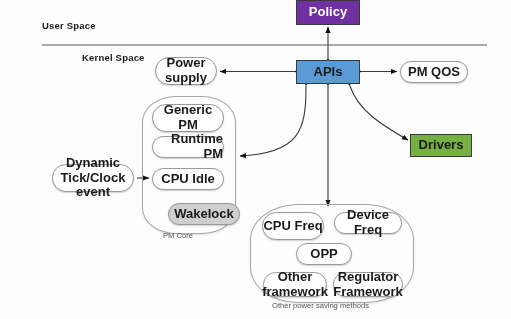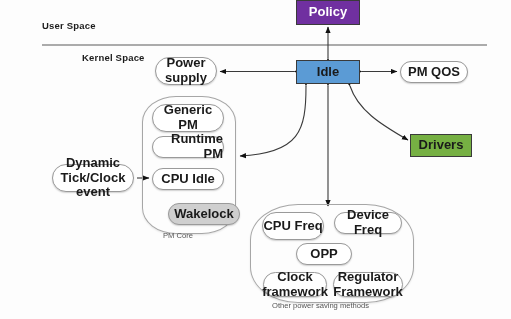--- a/index.html
+++ b/index.html
@@ -140,21 +140,21 @@
   <div class="space-label" id="kernel-space-label">Kernel Space</div>
 
   <div class="group-shape" id="group-pmcore"></div>
   <div class="group-caption" id="caption-pmcore">PM Core</div>
 
   <div class="group-shape" id="group-other"></div>
   <div class="group-caption" id="caption-other">Other power saving methods</div>
 
   <div class="node rect" id="node-policy">Policy</div>
 
-  <div class="node rect" id="node-apis">Idle</div>
+  <div class="node rect" id="node-apis">APIs</div>
 
   <div class="node pill" id="node-pmqos">PM QOS</div>
 
   <div class="node rect" id="node-drivers">Drivers</div>
 
   <div class="node pill" id="node-power-supply">Power supply</div>
 
   <div class="node pill" id="node-dyntick">Dynamic Tick/Clock event</div>
 
   <div class="node pill" id="node-generic-pm">Generic PM</div>
@@ -164,17 +164,17 @@
   <div class="node pill" id="node-cpu-idle">CPU Idle</div>
 
   <div class="node pill-shaded" id="node-wakelock">Wakelock</div>
 
   <div class="node pill" id="node-cpu-freq">CPU Freq</div>
 
   <div class="node pill" id="node-device-freq">Device Freq</div>
 
   <div class="node pill" id="node-opp">OPP</div>
 
-  <div class="node pill" id="node-clock-fw">Clock framework</div>
+  <div class="node pill" id="node-clock-fw">Other framework</div>
 
   <div class="node pill" id="node-regulator-fw">Regulator Framework</div>
 
 </div>
 
 </body></html>

